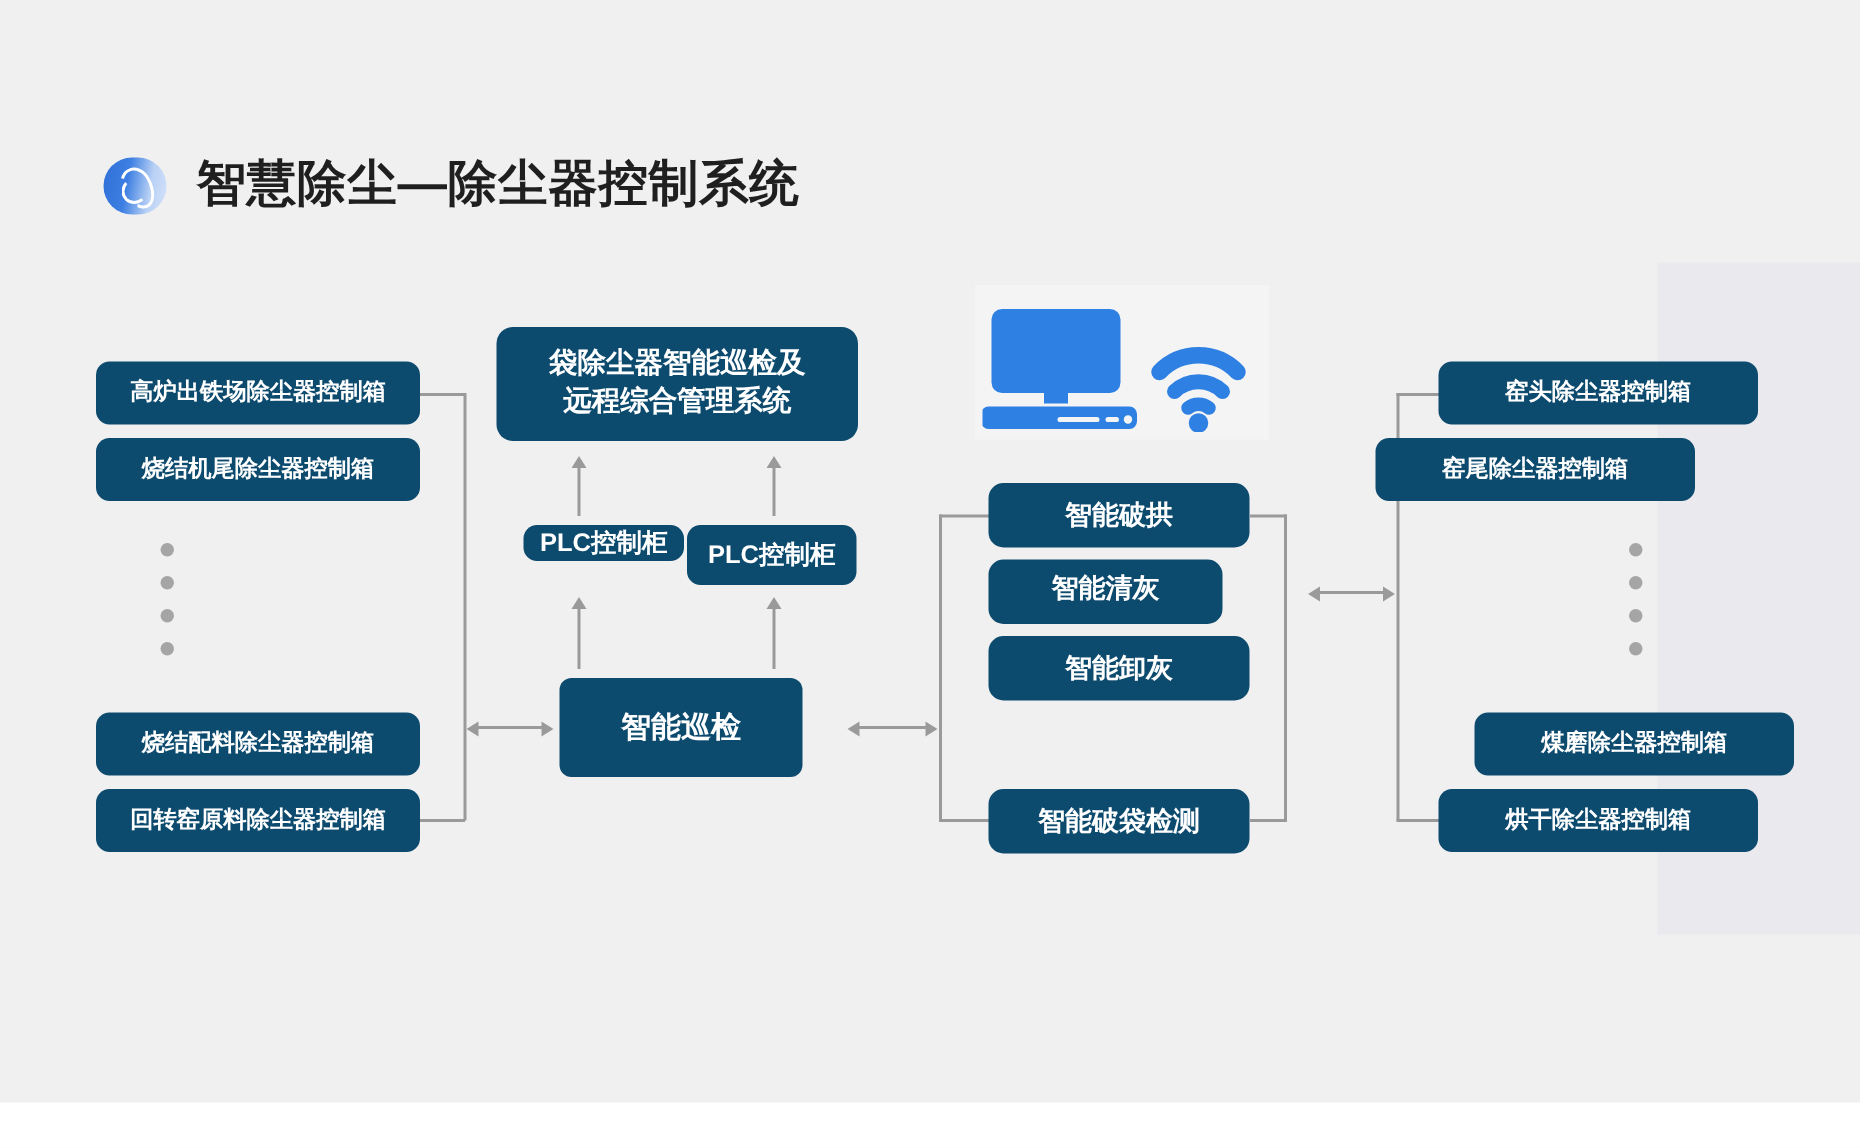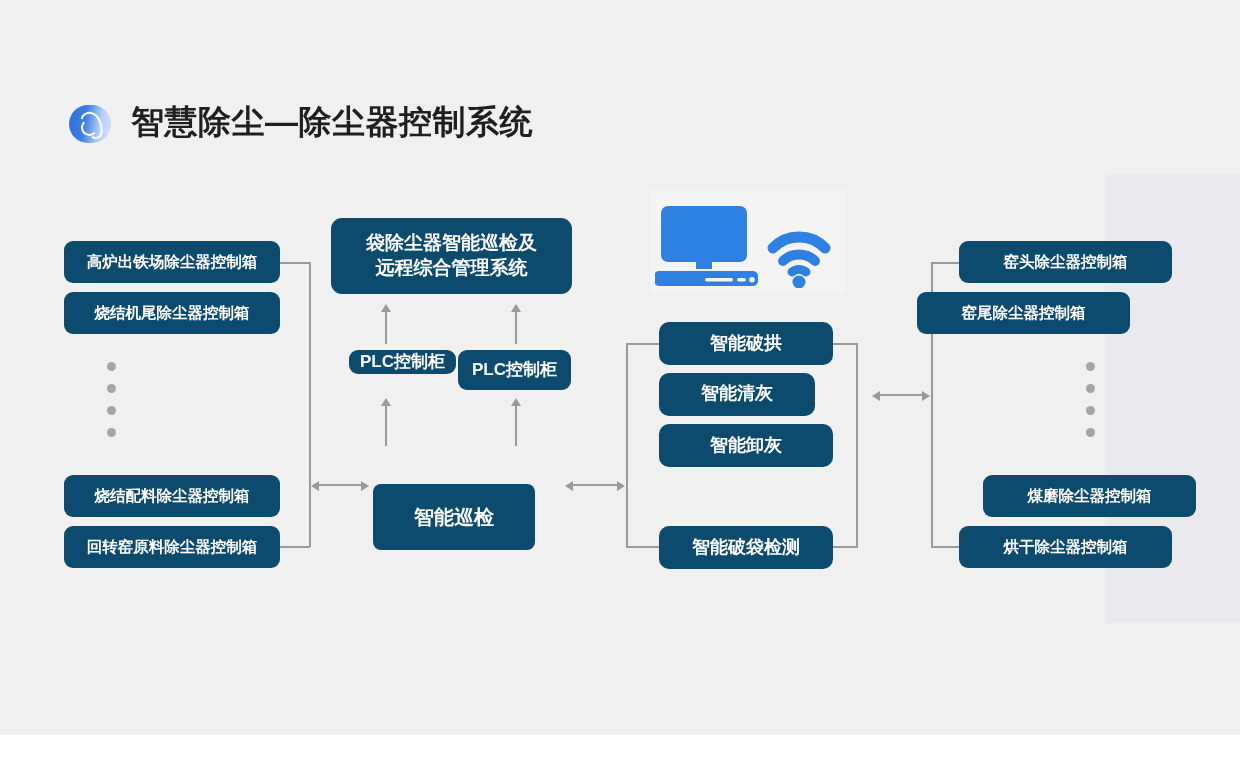--- a/index.html
+++ b/index.html
@@ -244,21 +244,21 @@
 
   <div class="arrow-up" style="left:379px; top:398px; height:48px;">
     <div class="head"></div>
       <div class="stem"></div>
   </div>
   <div class="arrow-up" style="left:509px; top:398px; height:48px;">
     <div class="head"></div>
       <div class="stem"></div>
   </div>
 
-  <div class="node hub" style="left:373px; top:452px; width:162px; height:66px;margin-top:32px;">智能巡检</div>
+  <div class="node hub" style="left:373px; top:452px; width:162px; height:66px;">智能巡检</div>
 
   <div class="node side" style="left:64px; top:241px; width:216px; height:42px;">高炉出铁场除尘器控制箱</div>
   <div class="node side" style="left:64px; top:292px; width:216px; height:42px;">烧结机尾除尘器控制箱</div>
 
   <div class="dots" style="left:107px; top:362px;">
     <div class="dot"></div>
     <div class="dot"></div>
     <div class="dot"></div>
     <div class="dot"></div>
   </div>

